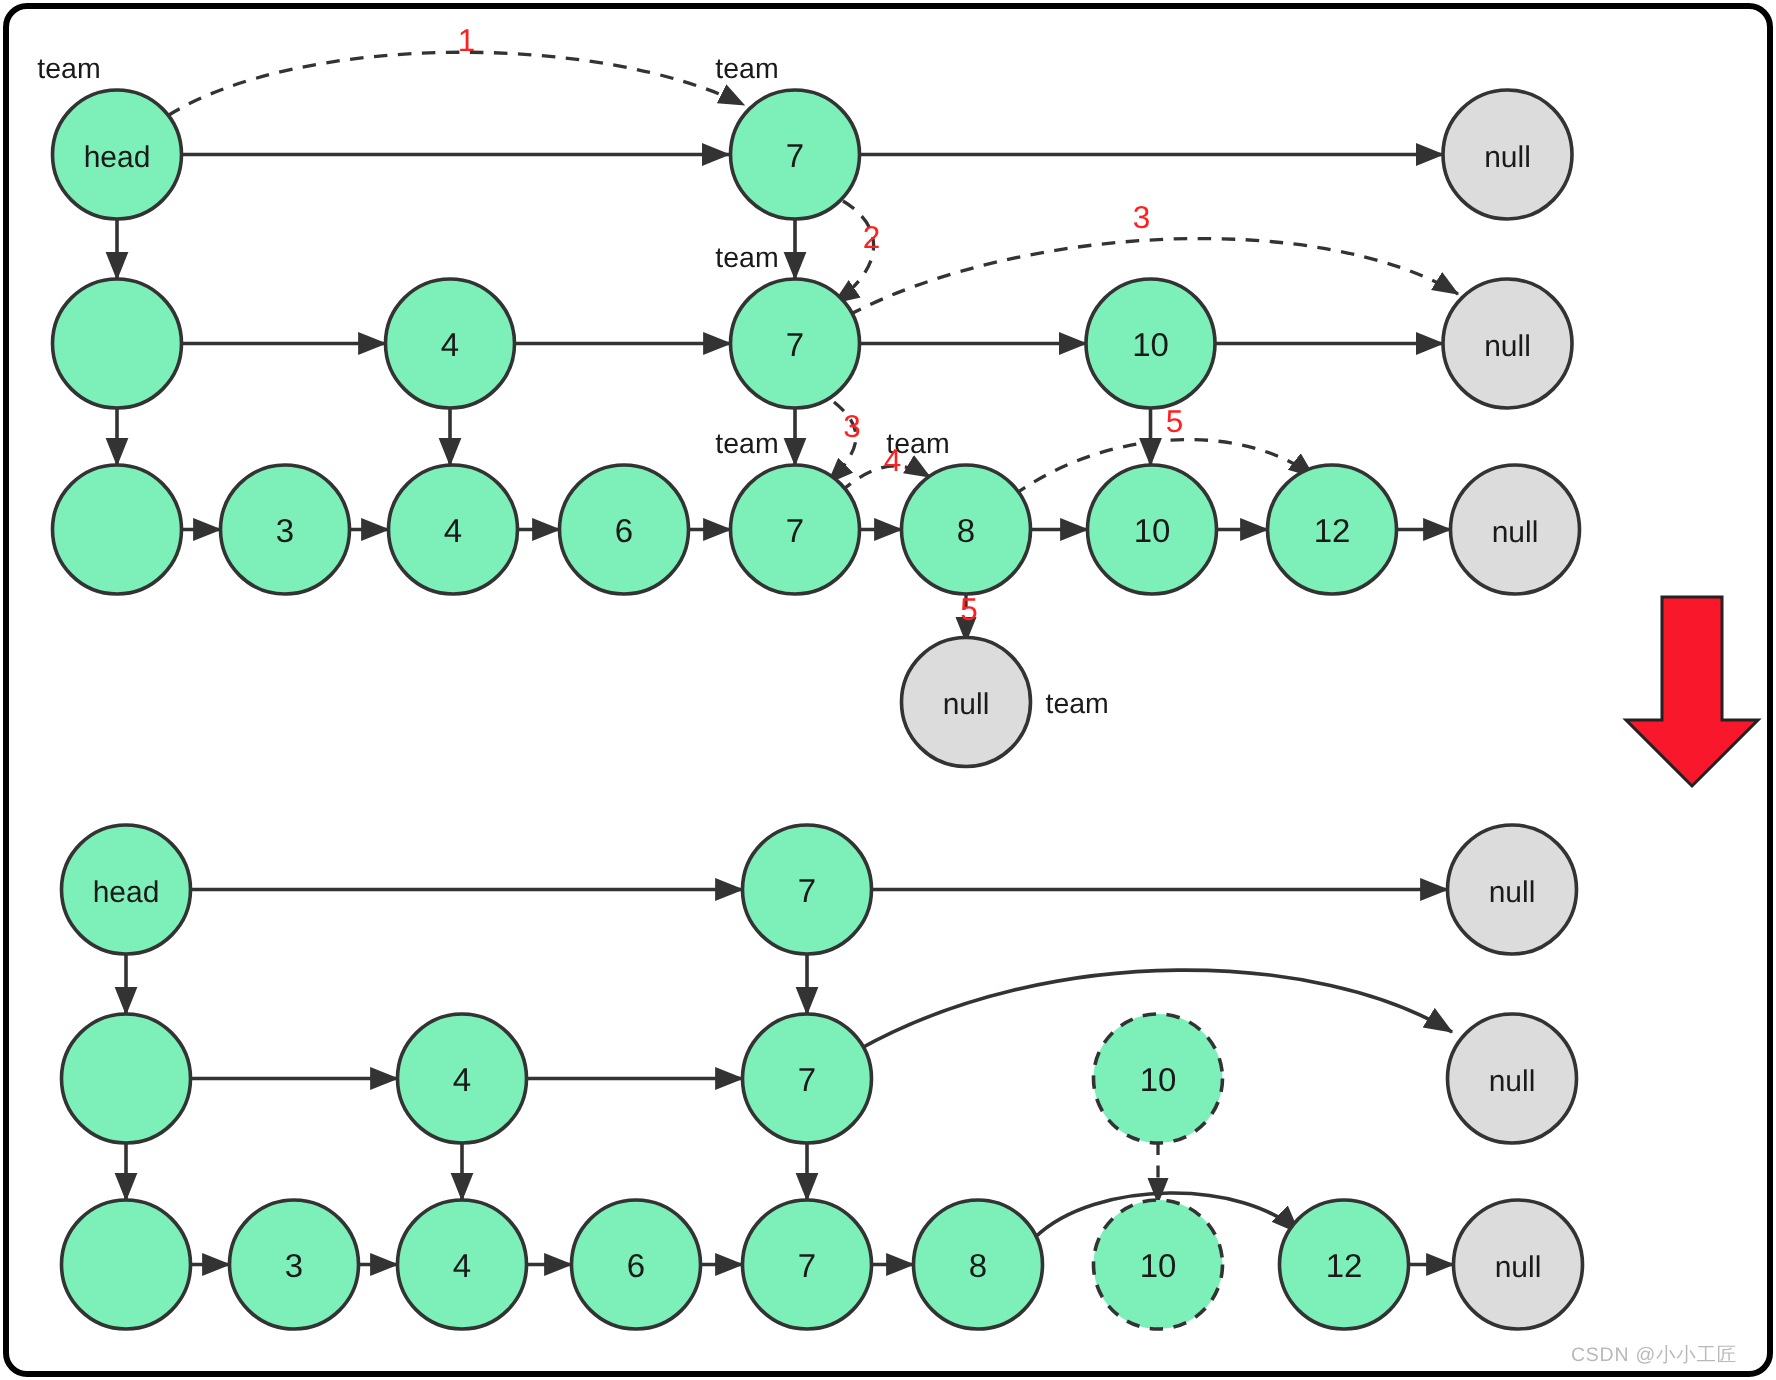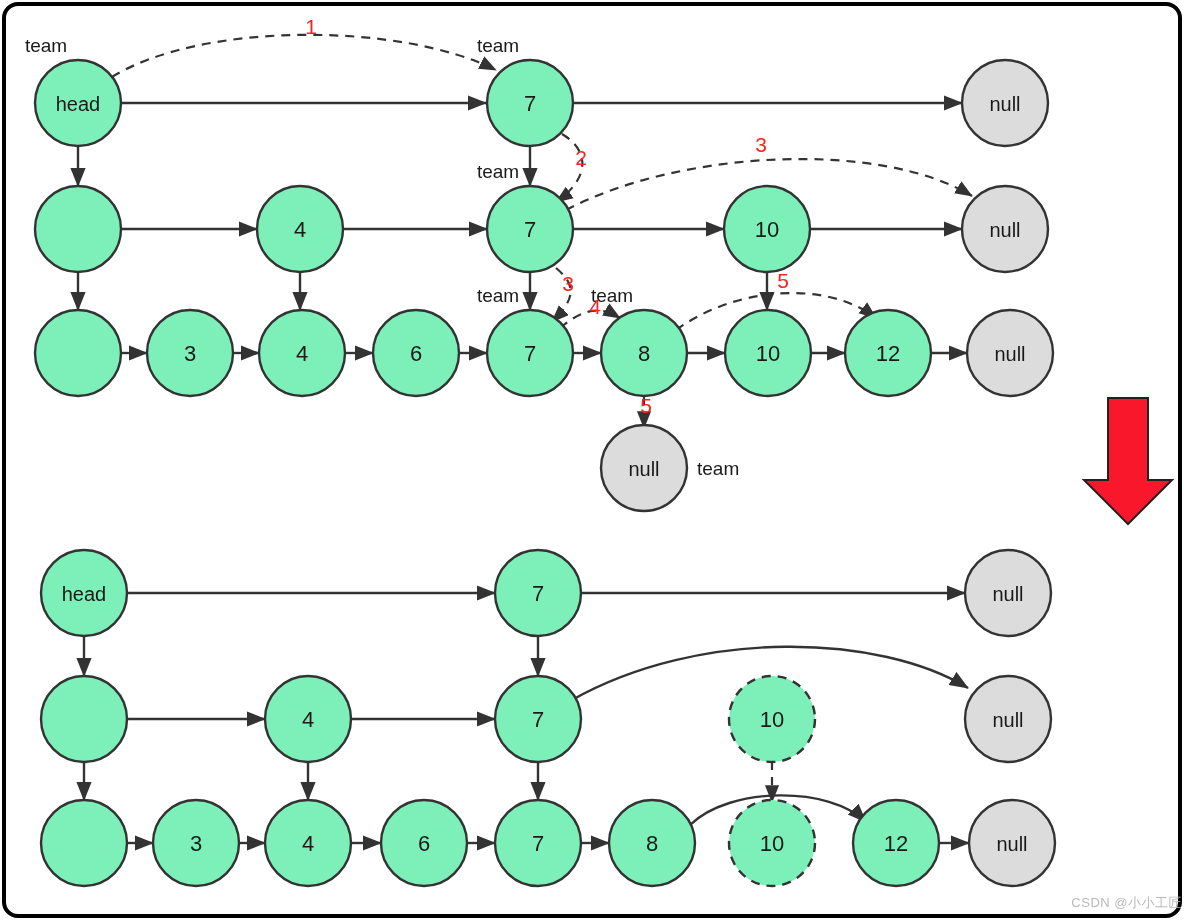--- a/index.html
+++ b/index.html
@@ -1,19 +1,19 @@
 <!DOCTYPE html>
 <html><head>
 <meta charset="utf-8">
 <style>
   html,body{margin:0;padding:0;background:#fff;}
   body{width:1184px;height:920px;font-family:"Liberation Sans",sans-serif;}
   #frame{position:relative;width:1184px;height:920px;overflow:hidden;background:#ffffff;}
   #canvas{position:absolute;left:0;top:0;width:1184px;height:920px;}
-  .wm{position:absolute;right:2px;bottom:8px;font-size:13px;color:#b9b9b9;letter-spacing:.5px;
+  .wm{position:absolute;right:26px;bottom:8px;font-size:13px;color:#b9b9b9;letter-spacing:.5px;
       font-family:"Liberation Sans",sans-serif;user-select:none;}
   text{font-family:"Liberation Sans",sans-serif;}
 </style>
 </head>
 <body>
 
 <div id="frame">
 
   <svg id="canvas" viewBox="0 0 1184 920">
     <defs>

